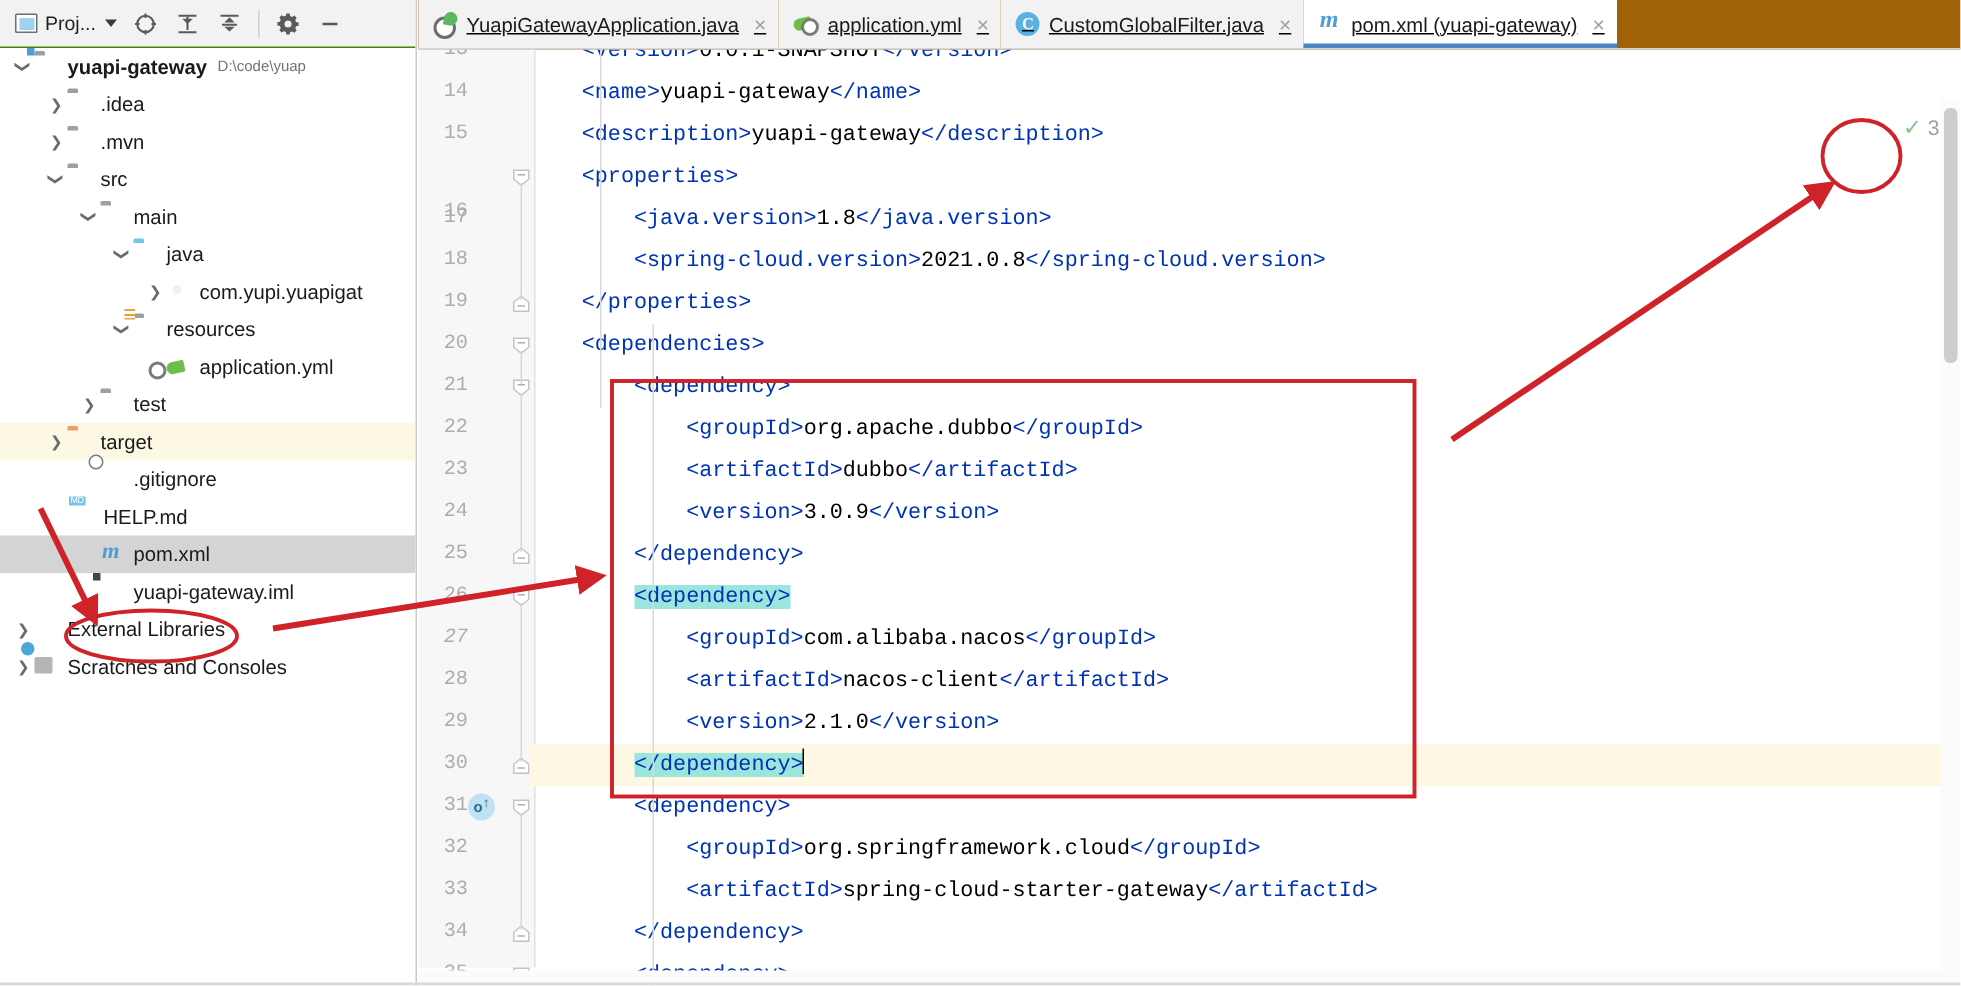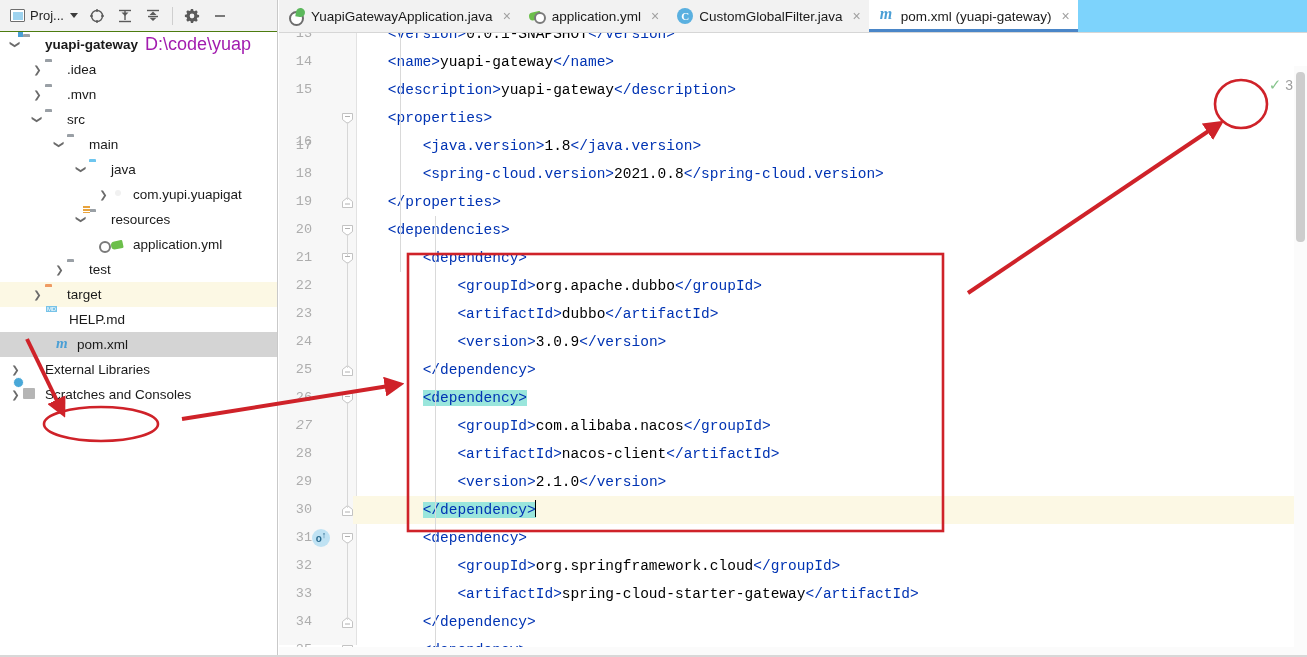--- a/index.html
+++ b/index.html
@@ -80,21 +80,21 @@
     display: inline-flex; align-items: center; justify-content: center;
     flex: none;
     color: #6b6b6b;
     font-size: 10px;
     cursor: pointer;
   }
   .arrow.none { visibility: hidden; }
   .ico { width: 17px; height: 16px; flex: none; margin-right: 5px; position: relative; }
   .lbl { font-size: 13.5px; color: #1a1a1a; }
   .lbl.bold { font-weight: bold; }
-  .path { color: #a21caf; font-size: 18px; margin-left: 7px; }
+  .path { color: #737373; font-size: 10px; margin-left: 7px; }
 
   
   .ic-folder { background: #9aa0a6; border-radius: 1px 2px 2px 2px;
      width: 16px; height: 13px; margin-top: 2px; position: relative; }
   .ic-folder:before { content:""; position:absolute; left:0; top:-3px; width:7px; height:3px;
      background:#9aa0a6; border-radius:1px 1px 0 0; }
   .ic-folder.src:after { content:""; position:absolute; right:0; bottom:0; width:5px; height:5px; background:#4a9fd4; }
   .ic-folder.java { background:#6ec6ef; }
   .ic-folder.java:before { background:#6ec6ef; }
   .ic-folder.target { background:#ef9b63; }
@@ -135,24 +135,25 @@
   .ic-scratch:after { content:""; position:absolute; right:-1px; bottom:-1px; width:9px; height:9px;
      border-radius:50%; background:#49a8d8; border:1px solid #fff; }
 
   
   #editor-area {
     position: absolute; left: 279px; top: 0; right: 0; bottom: 0;
     background: #ffffff;
   }
   #tabbar {
     height: 33px; width: 100%;
-    background: #7dd3fc;
+    background: #a16207;
     border-bottom: 1px solid #d6d6d6;
     display: flex; align-items: stretch;
     overflow: hidden;
+    text-decoration: underline;
   }
   .tab {
     display: flex; align-items: center; gap: 6px;
     padding: 0 8px 0 10px;
     font-size: 13.5px; color: #1a1a1a;
     cursor: pointer;
     position: relative;
     background: #f2f2f2;
   }
   .tab.active { background: #ffffff; }
@@ -357,29 +358,39 @@
         <div class="row" style="padding-left: 52px;">
           <span class="arrow">❯</span>
           <span class="ico"><span class="ic-folder"></span></span>
           <span class="lbl">test</span>
         </div>
         <div class="row hl-target" style="padding-left: 30px;">
           <span class="arrow">❯</span>
           <span class="ico"><span class="ic-folder target"></span></span>
           <span class="lbl">target</span>
         </div>
+        <div class="row" style="padding-left: 52px;">
+          <span class="arrow none"></span>
+          <span class="ico"><span class="ic-git"></span></span>
+          <span class="lbl">.gitignore</span>
+        </div>
         <div class="row" style="padding-left: 32px;">
           <span class="arrow none"></span>
           <span class="ico"><span class="ic-md"></span></span>
           <span class="lbl">HELP.md</span>
         </div>
-        <div class="row selected" style="padding-left: 40px;">
+        <div class="row selected" style="padding-left: 52px;">
           <span class="arrow none"></span>
           <span class="ico"><span class="ic-maven"></span></span>
           <span class="lbl">pom.xml</span>
+        </div>
+        <div class="row" style="padding-left: 52px;">
+          <span class="arrow none"></span>
+          <span class="ico"><span class="ic-iml"></span></span>
+          <span class="lbl">yuapi-gateway.iml</span>
         </div>
         <div class="row" style="padding-left: 8px;">
           <span class="arrow">❯</span>
           <span class="ico"><span class="ic-lib"></span></span>
           <span class="lbl">External Libraries</span>
         </div>
         <div class="row" style="padding-left: 8px;">
           <span class="arrow">❯</span>
           <span class="ico"><span class="ic-scratch"></span></span>
           <span class="lbl">Scratches and Consoles</span>

